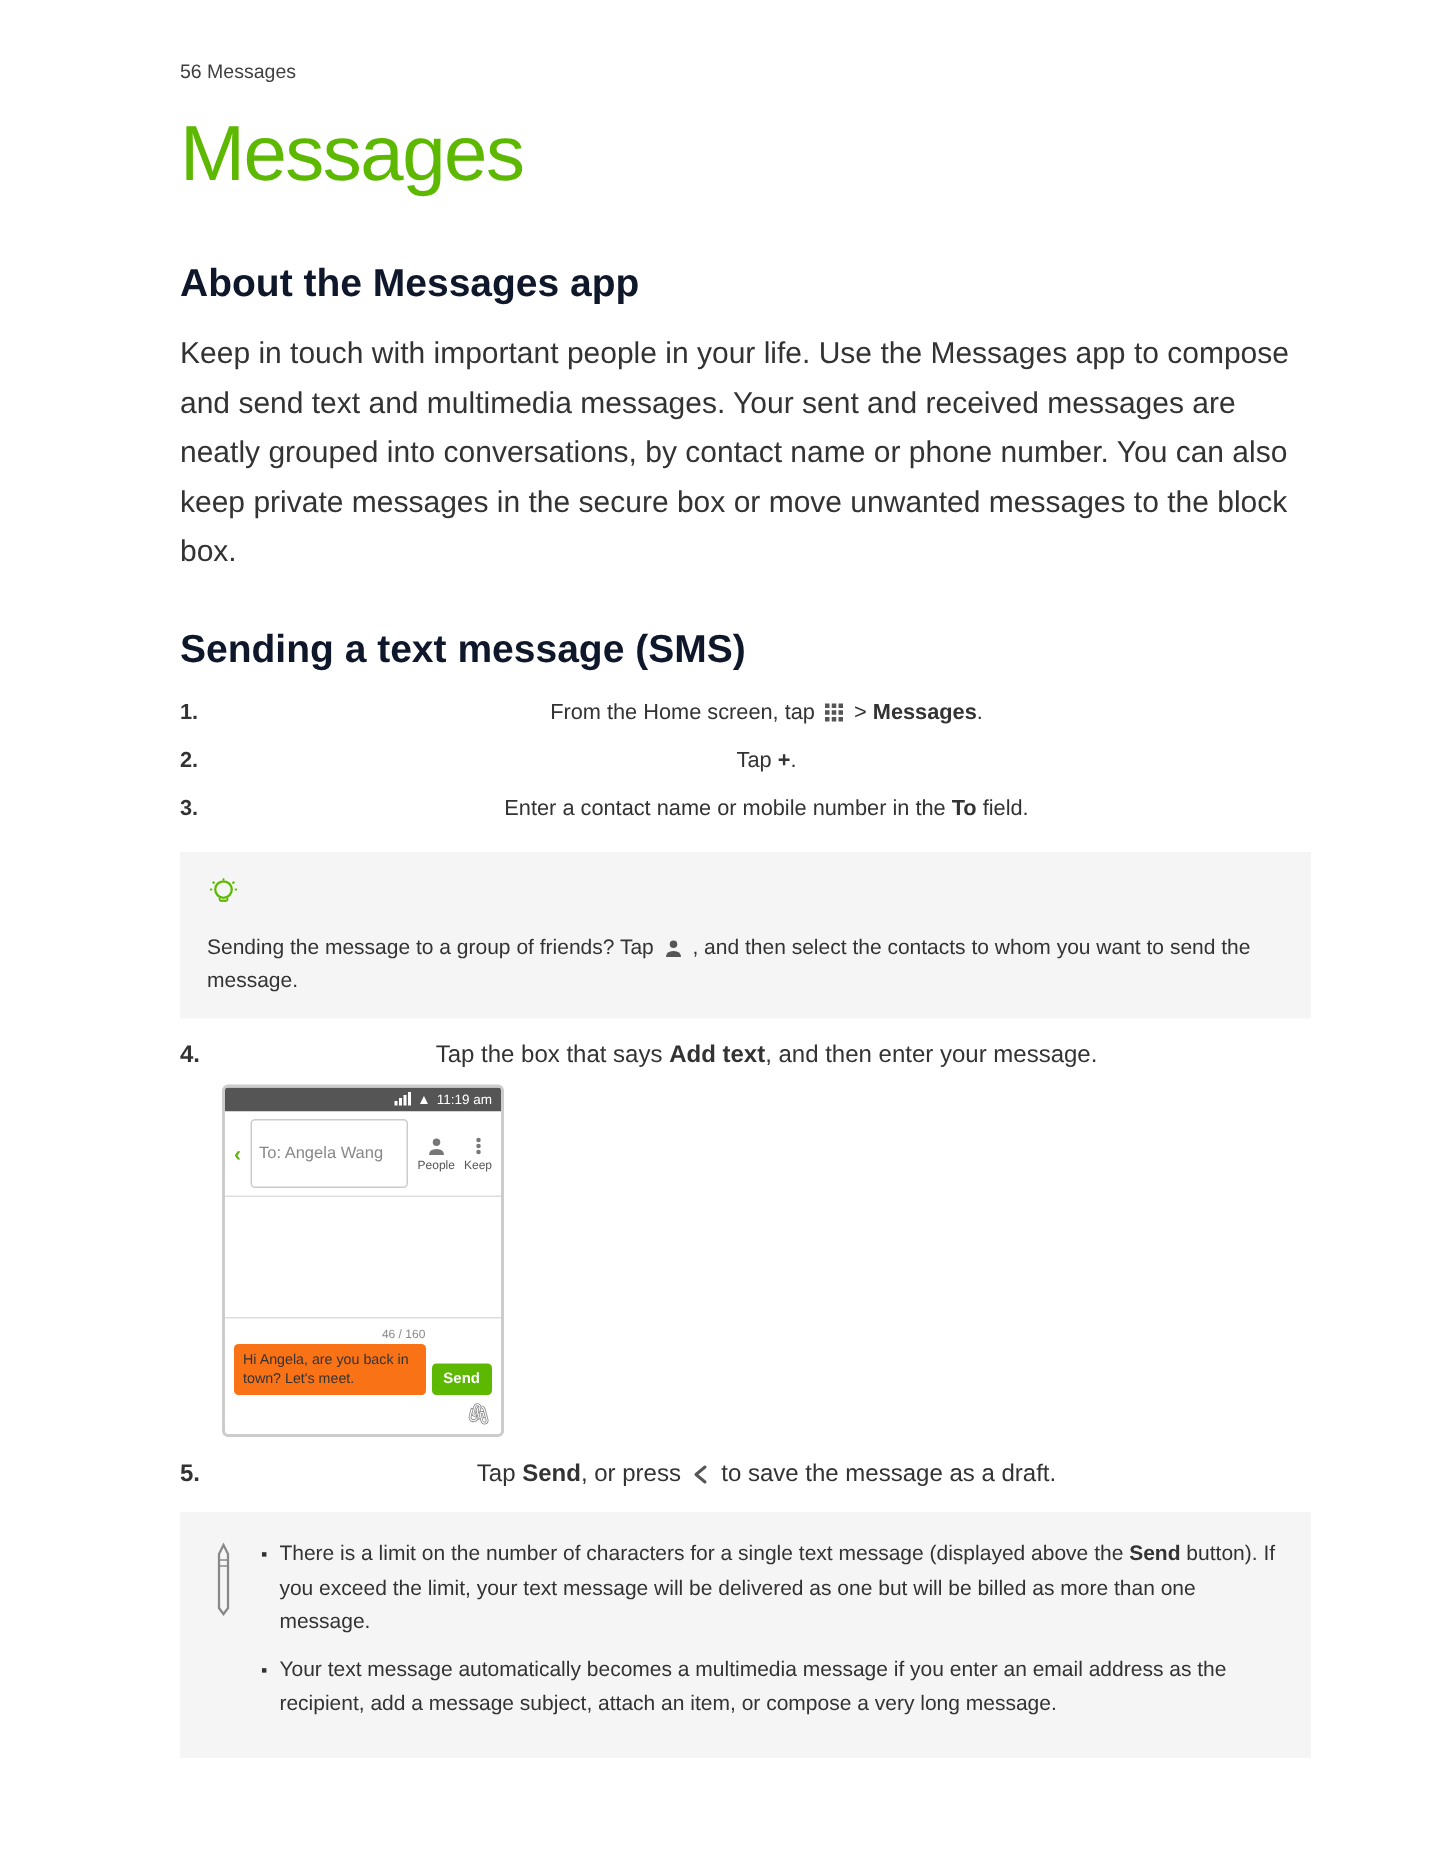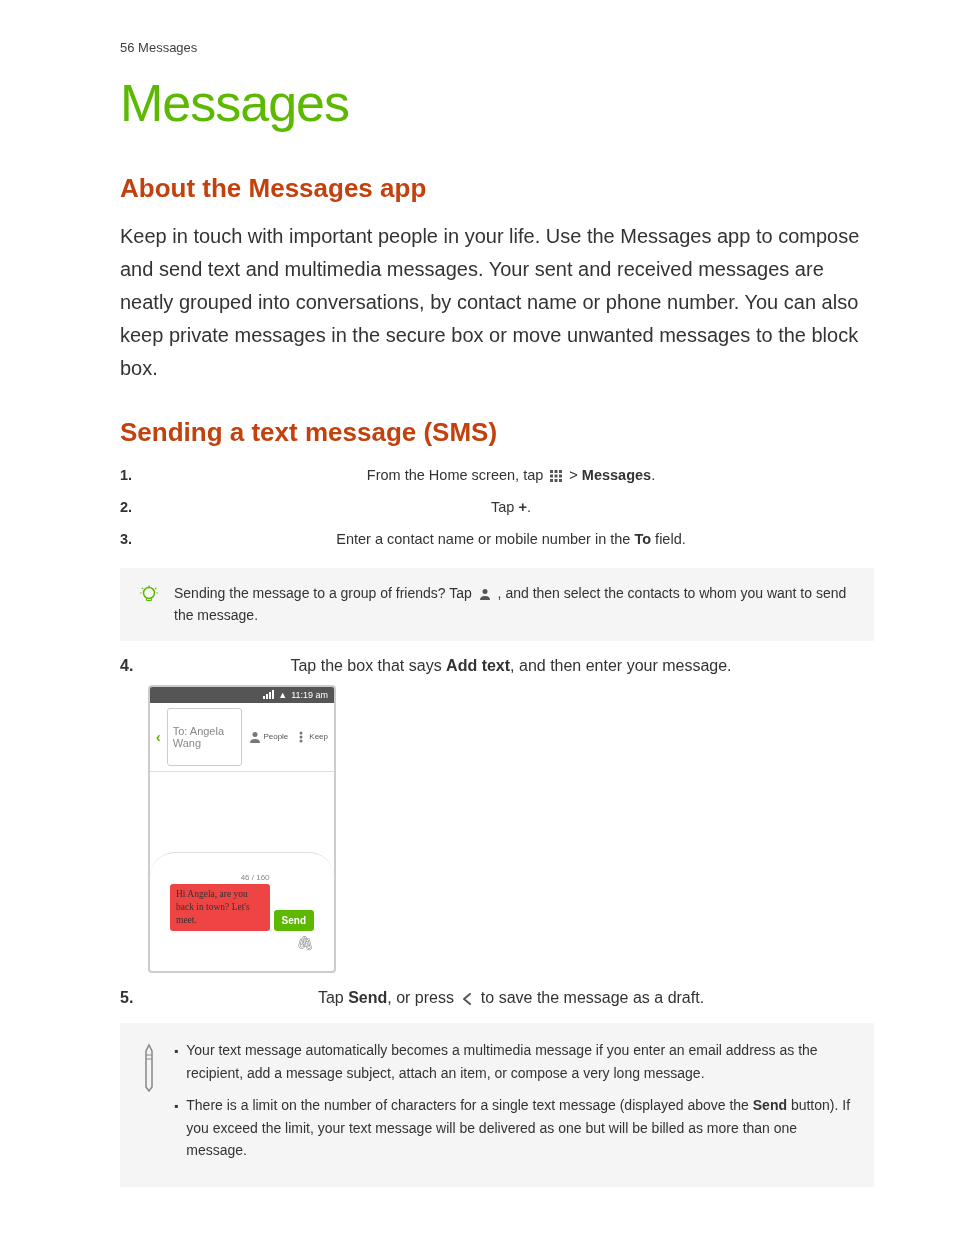--- a/index.html
+++ b/index.html
@@ -19,21 +19,21 @@
     .page-title {
       font-size: 52px;
       font-weight: 300;
       color: #5cb800;
       margin-bottom: 40px;
       letter-spacing: -1px;
     }
     .section-title {
       font-size: 26px;
       font-weight: 600;
-      color: #c2410c;
+      color: #0f172a;
       margin-bottom: 16px;
       margin-top: 10px;
     }
     .body-text {
       font-size: 20px;
       line-height: 1.65;
       color: #333;
       margin-bottom: 20px;
     }
     .section-gap { margin-bottom: 32px; }
@@ -55,20 +55,21 @@
     }
     .step-text { flex: 1; text-align: center; }
     .tip-box {
       background: #f5f5f5;
       border-left: none;
       padding: 14px 18px;
       margin: 16px 0;
       display: flex;
       gap: 14px;
       align-items: flex-start;
+      flex-direction: column;
     }
     .tip-icon {
       width: 22px;
       height: 22px;
       min-width: 22px;
       margin-top: 2px;
     }
     .tip-text {
       font-size: 14px;
       line-height: 1.6;
@@ -147,48 +148,46 @@
       border-radius: 3px;
       padding: 16px 5px;
     }
     .phone-icon-label {
       font-size: 8px;
       color: #555;
       text-align: center;
     }
     .phone-icon-btn {
       display: flex;
-      flex-direction: row;
+      flex-direction: column;
       align-items: center;
       gap: 1px;
     }
     .phone-body {
       min-height: 80px;
       background: #fff;
       padding: 6px;
     }
     .phone-compose-area {
       border-top: 1px solid #ddd;
-      padding: 20px;
-      border-radius: 25px;
+      padding: 6px;
     }
     .phone-text-input-row {
       display: flex;
       gap: 4px;
       align-items: flex-end;
     }
     .phone-text-box {
       flex: 1;
-      background: #ef4444;
+      background: #f97316;
       border-radius: 3px;
       padding: 4px 6px;
       font-size: 9.5px;
       color: #333;
       line-height: 1.4;
-      font-family: Liberation Serif, serif;
     }
     .phone-char-count {
       font-size: 8px;
       color: #888;
       text-align: right;
       margin-bottom: 2px;
     }
     .phone-send-btn {
       background: #5cb800;
       color: #fff;
@@ -357,23 +356,23 @@
 
   <div class="note-box" style="margin-top:16px;">
 
     <svg class="note-icon" width="22" height="50" viewBox="0 0 22 50">
       <path d="M11 2 L14 8 L14 44 L11 48 L8 44 L8 8 Z" stroke="#888" stroke-width="1.5" fill="none"></path>
       <line x1="8" y1="12" x2="14" y2="12" stroke="#888" stroke-width="1"></line>
       <line x1="8" y1="16" x2="14" y2="16" stroke="#888" stroke-width="1"></line>
     </svg>
     <ul class="note-list">
       <li>
-        <span>Your text message automatically becomes a multimedia message if you enter an email address as the recipient, add a message subject, attach an item, or compose a very long message.</span>
-      </li>
-      <li>
         <span>
           There is a limit on the number of characters for a single text message (displayed above the <strong>Send</strong> button). If you exceed the limit, your text message will be delivered as one but will be billed as more than one message.
         </span>
       </li>
+      <li>
+        <span>Your text message automatically becomes a multimedia message if you enter an email address as the recipient, add a message subject, attach an item, or compose a very long message.</span>
+      </li>
     </ul>
   </div>
 
 </div>
 
 </body></html>

